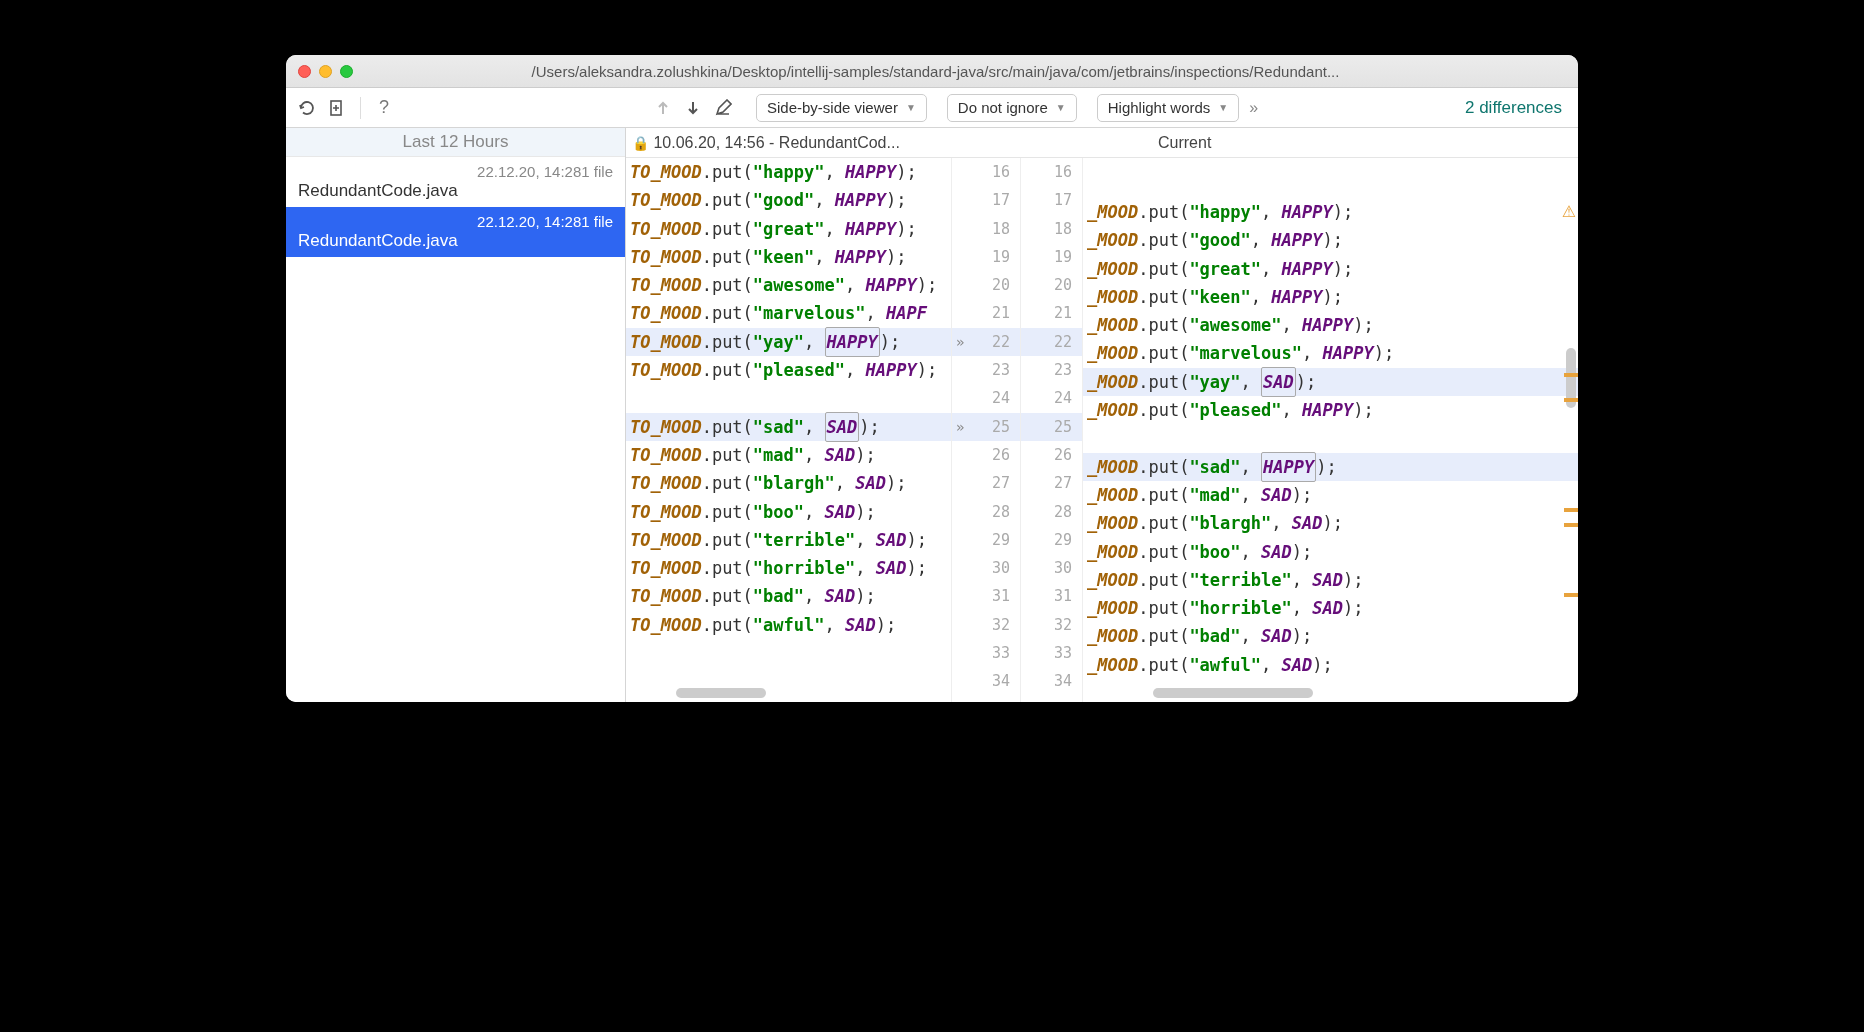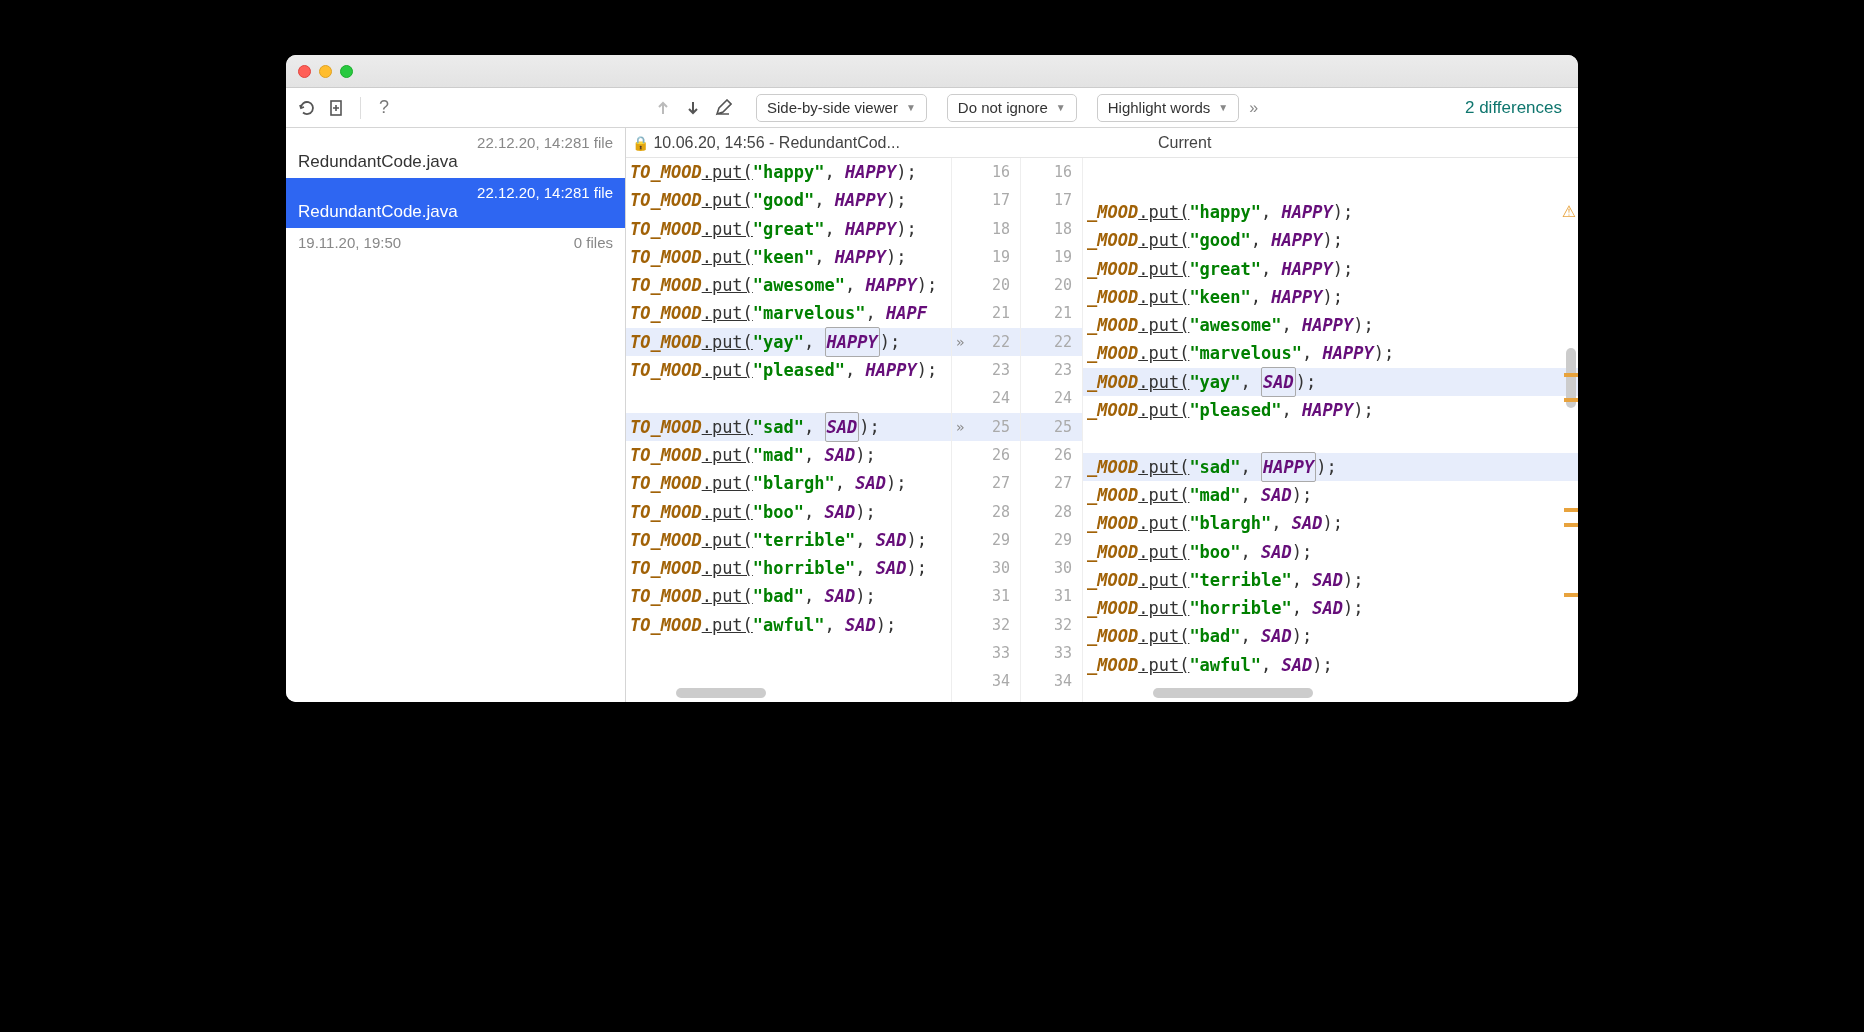--- a/index.html
+++ b/index.html
@@ -41,21 +41,21 @@
 .gutter { width: 70px; background: #fff; border-left: 1px solid #eee; border-right: 1px solid #eee; }
 .gutter2 { width: 62px; background: #fff; border-right: 1px solid #eee; }
 .pane.right { flex: 1; margin-top: 40px; }
 .codelines { font-family: "Menlo", "Consolas", monospace; font-size: 17px; line-height: 28.3px; }
 .line { white-space: pre; padding-left: 4px; height: 28.3px; display: flex; align-items: center; }
 .line.diff { background: #e7edfb; }
 .gutter .line, .gutter2 .line { justify-content: flex-end; padding-right: 10px; color: #aaa; font-family: "Menlo", monospace; font-size: 15px; position: relative; }
 .gutter .line.diff, .gutter2 .line.diff { background: #e7edfb; }
 .arrow-insert { position: absolute; left: 4px; color: #888; font-size: 14px; }
 .tok-field { color: #a16207; font-weight: bold; font-style: italic; }
-.tok-method { color: #333; text-decoration: underline; }
+.tok-method { color: #333; }
 .tok-str { color: #008000; font-weight: bold; }
 .tok-const { color: #660e7a; font-style: italic; font-weight: bold; }
 .tok-punc { color: #333; }
 .tok-diff-box { border: 1px solid #aaa; border-radius: 2px; padding: 0 1px; }
 .hscroll { position: absolute; bottom: 4px; height: 10px; background: #ccc; border-radius: 5px; }
 .vscroll-track { position: absolute; right: 0; top: 0; bottom: 0; width: 14px; }
 .vscroll-thumb { position: absolute; right: 2px; width: 10px; background: #ccc; border-radius: 5px; }
 .warn-badge { position: absolute; right: 2px; top: 4px; color: #e8a33d; font-size: 16px; }
 .marker { position: absolute; right: 0; width: 14px; height: 4px; background: #e8a33d; }
 svg { display: block; }
@@ -63,20 +63,21 @@
 </head>
 <body>
 
 <div class="window">
   <div class="titlebar">
     <div class="traffic">
       <div class="dot red"></div>
       <div class="dot yellow"></div>
       <div class="dot green"></div>
     </div>
+    <div class="title">/Users/aleksandra.zolushkina/Desktop/intellij-samples/standard-java/src/main/java/com/jetbrains/inspections/Redundant...</div>
   </div>
 
   <div class="toolbar">
     <div class="tbtn">
       <svg width="20" height="20" viewBox="0 0 20 20">
           <path d="M4 10a6 6 0 1 1 2 4.5" fill="none" stroke="#555" stroke-width="1.8"></path>
           <path d="M3 7l1 3 3-1" fill="none" stroke="#555" stroke-width="1.8"></path>
         </svg>
     </div>
     <div class="tbtn">
@@ -117,37 +118,34 @@
     <div class="select-btn">
       <span>Highlight words</span>
       <span class="tri">▼</span>
     </div>
     <span class="chevmore">»</span>
     <div class="diff-count">2 differences</div>
   </div>
 
   <div class="body">
     <div class="sidebar">
+      <div class="section-header">Last 12 Hours</div>
       <div class="history-item">
         <div class="row">
           <span class="date">22.12.20, 14:28</span>
           <span class="files">1 file</span>
         </div>
         <div class="fname">RedundantCode.java</div>
       </div>
       <div class="history-item selected">
         <div class="row">
           <span class="date">22.12.20, 14:28</span>
           <span class="files">1 file</span>
         </div>
         <div class="fname">RedundantCode.java</div>
-      </div>
-      <div class="history-single">
-        <span>19.11.20, 19:50</span>
-        <span>0 files</span>
       </div>
     </div>
 
     <div class="diff-area">
       <div class="diff-header">
         <div class="left-h">
           <span class="lock">🔒</span>
           <span>10.06.20, 14:56 - RedundantCod...</span>
         </div>
         <div style="width:132px;"></div>

